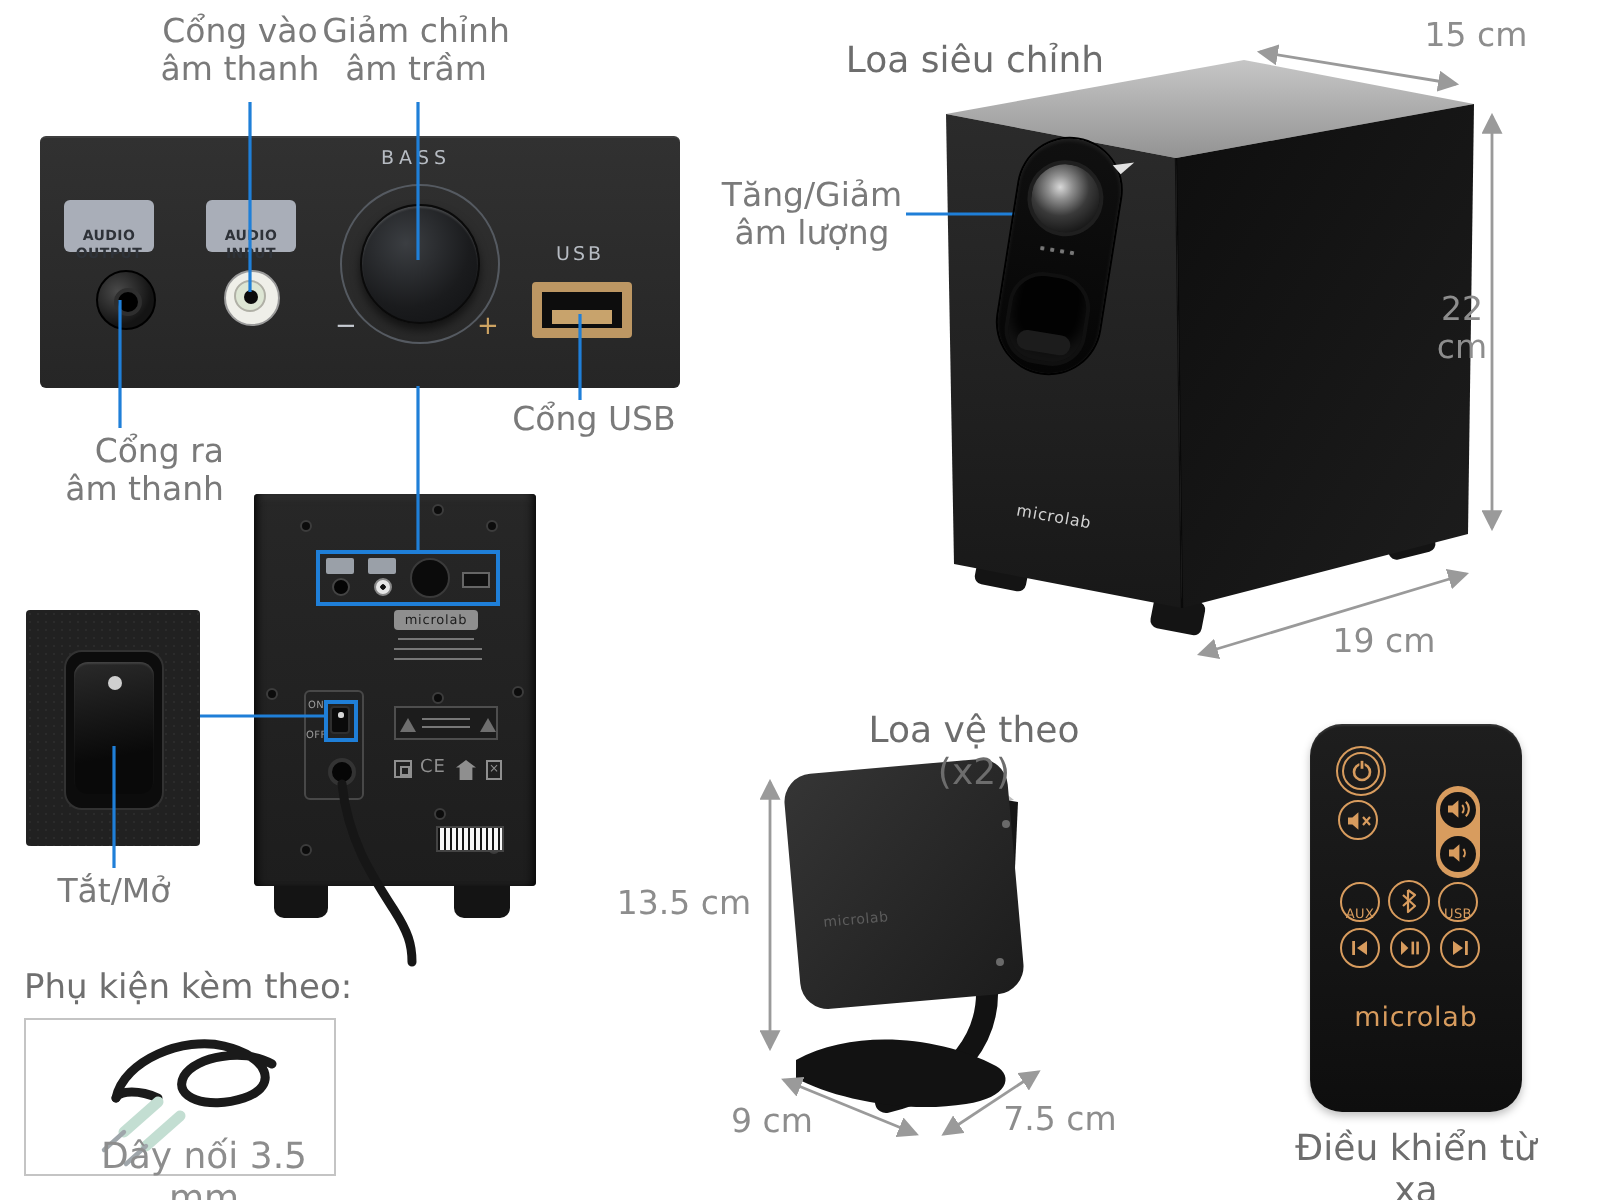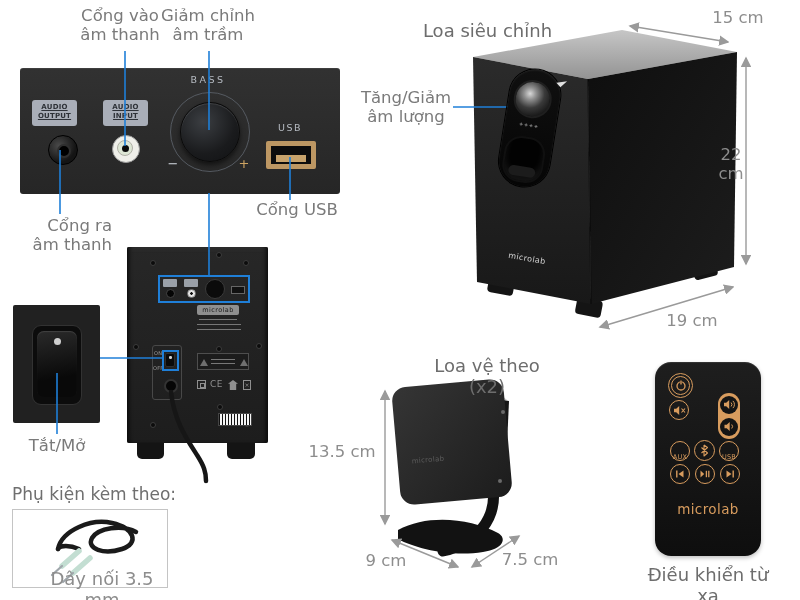--- a/index.html
+++ b/index.html
@@ -7,22 +7,22 @@
        font-family:"DejaVu Sans","Liberation Sans",sans-serif;}
   .abs{position:absolute;}
   .pre{white-space:pre-line;}
   .callout{font-size:16.5px;line-height:1.16;color:#7a7a7a;text-align:center;z-index:8;}
   .title{font-size:18px;color:#6d6d6d;text-align:center;z-index:8;}
   .dim{font-size:16.5px;color:#8d8d8d;z-index:8;text-align:center;}
   
   #panel-closeup{left:20px;top:68px;width:320px;height:125px;background:linear-gradient(180deg,#313131,#262626);
                  border-top:1px solid #3e3e3e;border-radius:3px;z-index:1;}
   .plate{position:absolute;width:45px;height:26px;background:#a9aeb8;border-radius:3px;
-         font-size:7px;font-weight:700;color:#2e3238;text-align:center;line-height:1.25;padding-top:3px;
-         box-sizing:border-box;letter-spacing:.2px;text-decoration:underline;}
+         font-size:7px;font-weight:700;color:#2e3238;text-align:center;line-height:1.25;padding-top:14px;
+         box-sizing:border-box;letter-spacing:.2px;}
   #jack-out{left:28px;top:66px;width:28px;height:28px;border-radius:50%;
             background:radial-gradient(circle at 35% 35%,#4a4a4a,#141414 65%);border:1px solid #000;}
   #jack-out .hole{position:absolute;left:8px;top:8px;width:10px;height:10px;border-radius:50%;background:#000;border:2px solid #2e2e2e;}
   #jack-in{left:92px;top:66px;width:26px;height:26px;border-radius:50%;background:#efefe9;border:1px solid #9a9a9a;}
   #jack-in .mid{position:absolute;left:4px;top:4px;width:16px;height:16px;border-radius:50%;background:#dde6d4;border:1px solid #b0b0a6;box-sizing:border-box;}
   #jack-in .hole{position:absolute;left:9px;top:9px;width:7px;height:7px;border-radius:50%;background:#0a0a0a;}
   #bass-label{left:158px;top:5px;width:60px;text-align:center;font-size:9.5px;color:#b6bbc2;letter-spacing:2.5px;}
   #knob-ring{left:150px;top:23px;width:80px;height:80px;border-radius:50%;border:1.5px solid #555a61;box-sizing:border-box;}
   #knob{left:160px;top:33px;width:60px;height:60px;border-radius:50%;border:1px solid #0a0a0a;box-sizing:border-box;
         background:radial-gradient(circle at 38% 32%,#3b3e42,#1a1b1d 60%,#101113);

